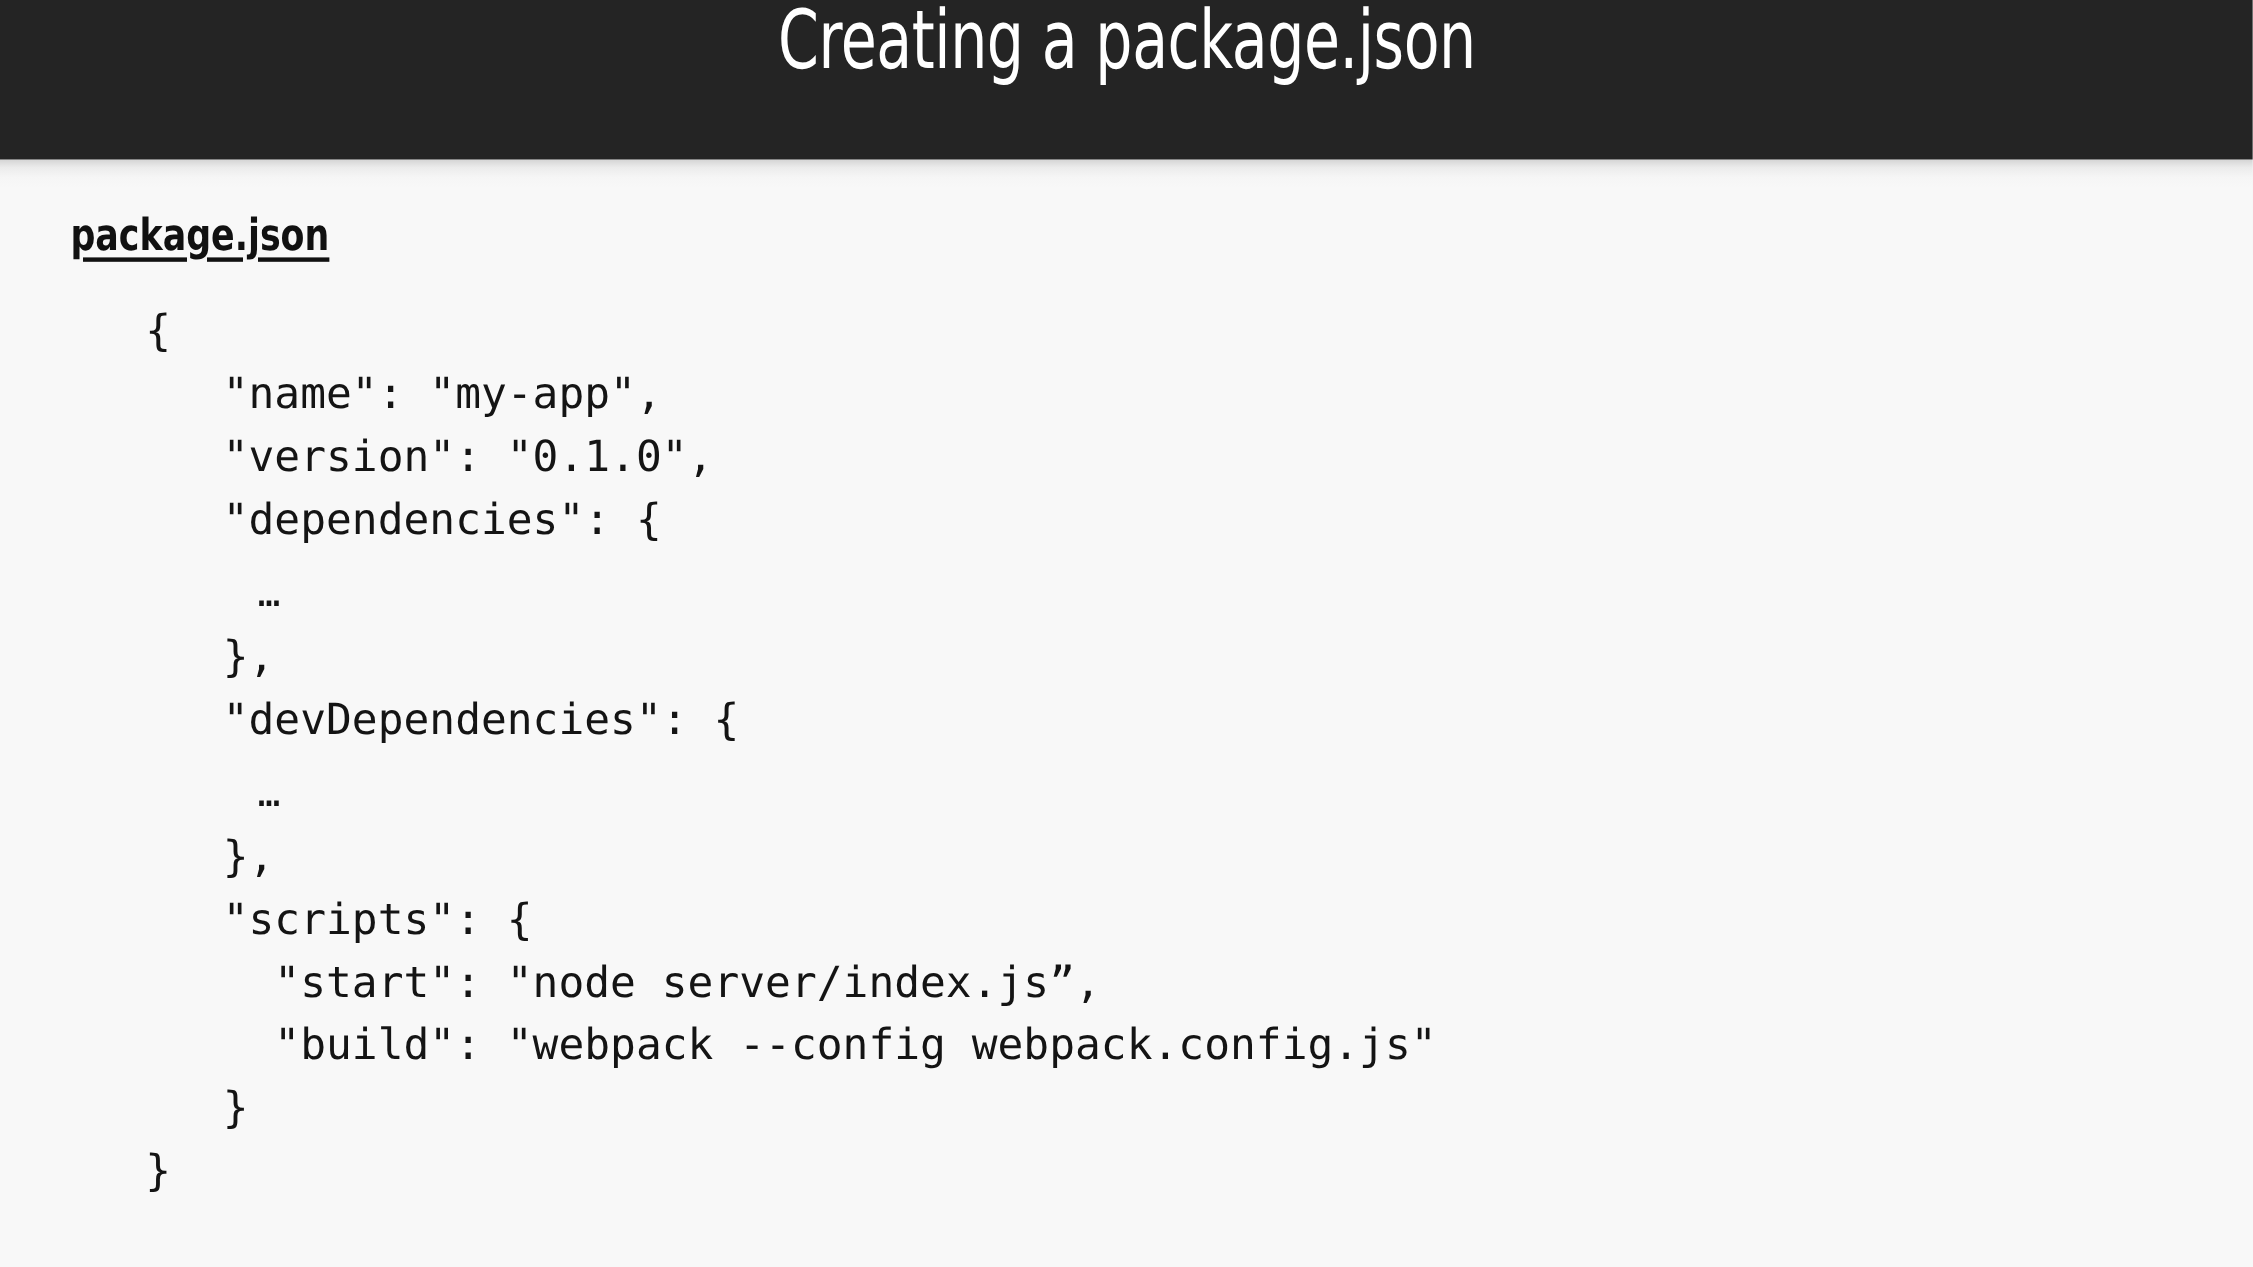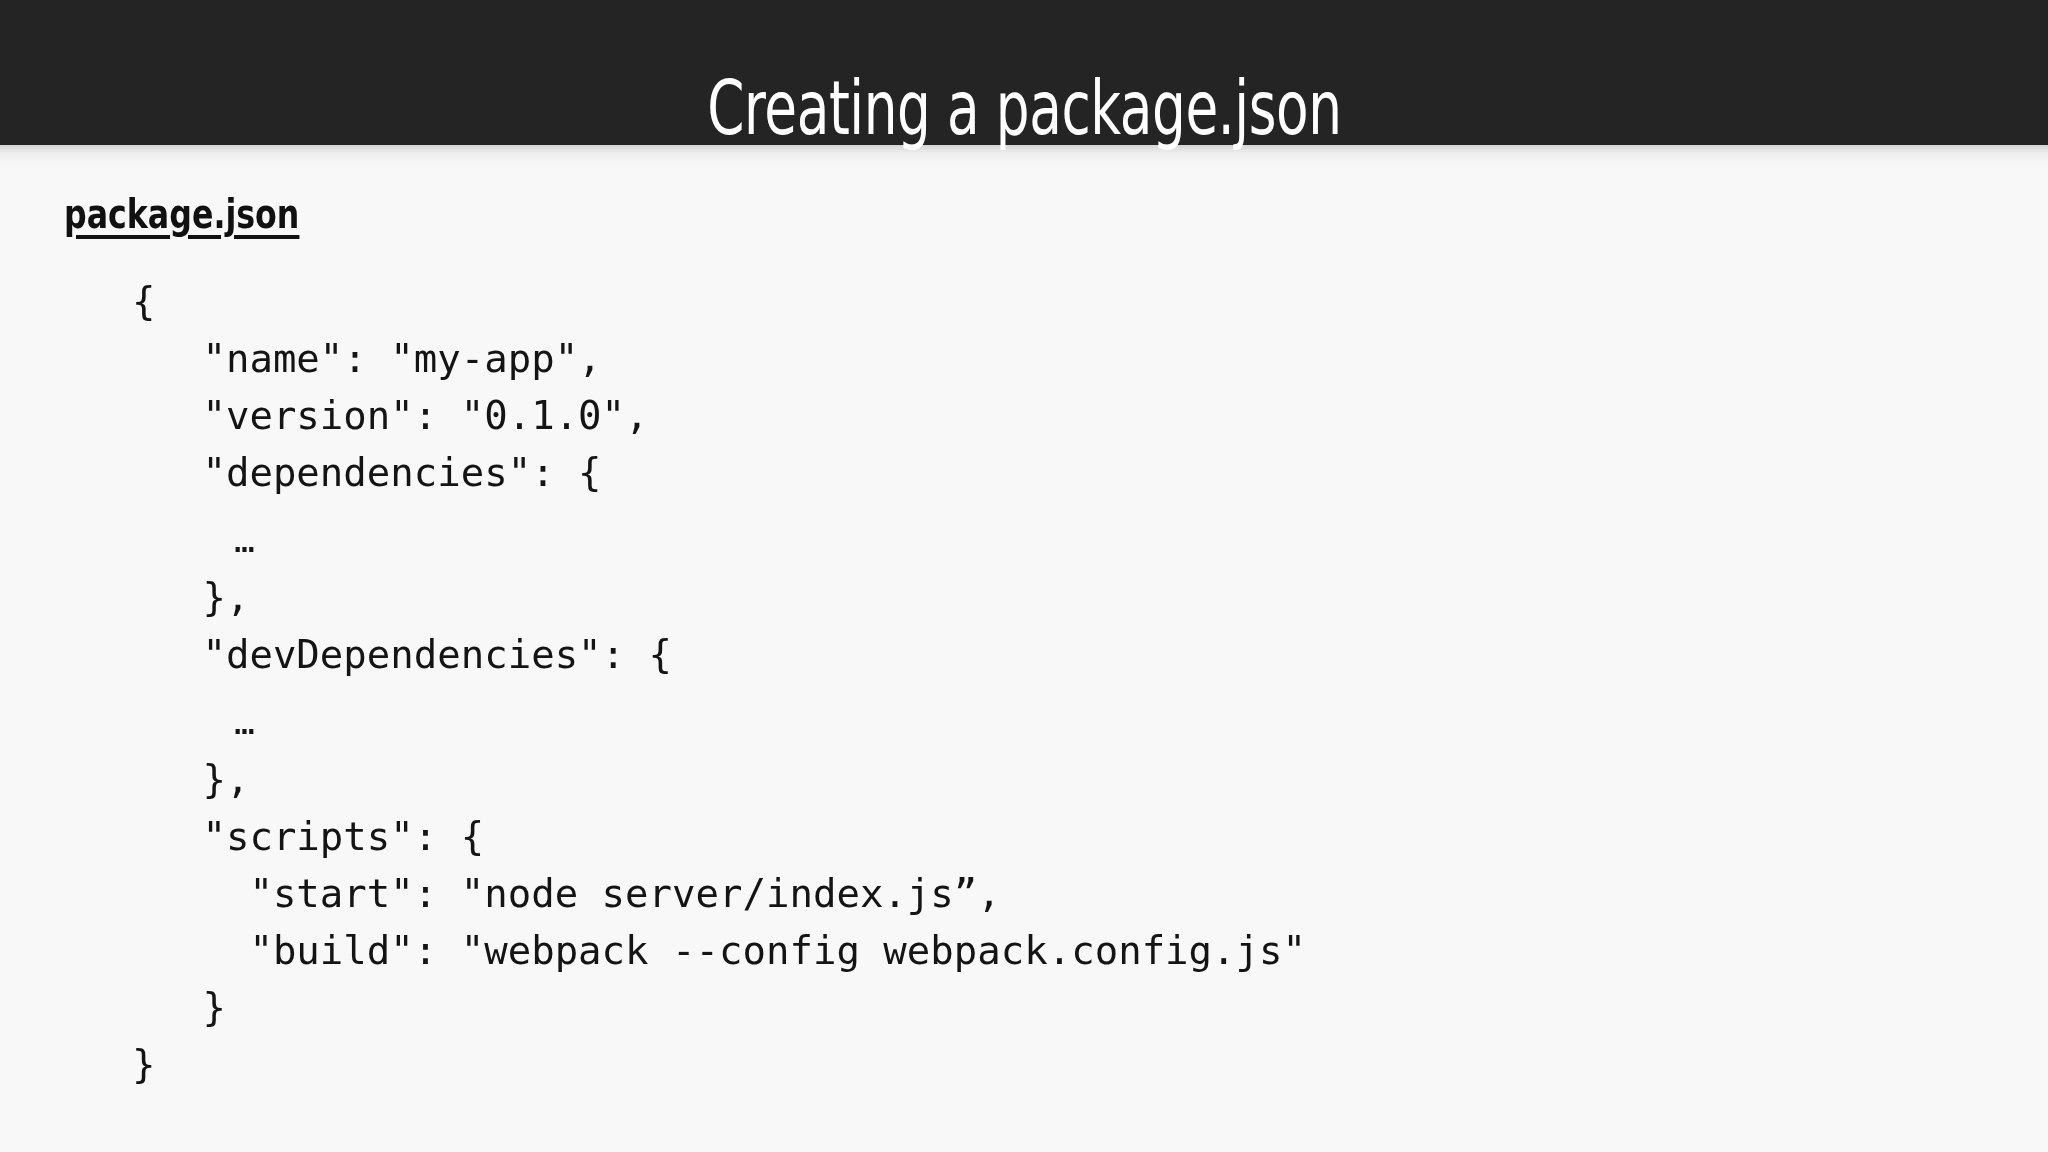--- a/index.html
+++ b/index.html
@@ -26,21 +26,21 @@
 
   
   .title-bar {
     position: absolute;
     top: 0;
     left: 0;
     width: 2048px;
     height: 145px;
     background: #242424;
     display: flex;
-    align-items: flex-end;
+    align-items: flex-start;
     justify-content: center;
     z-index: 5;
   }
   .title-bar-text {
     color: #ffffff;
     font-family: "DejaVu Sans Condensed", "Liberation Sans Narrow", "Liberation Sans", sans-serif;
     font-size: 74px;
     font-weight: 400;
     letter-spacing: -0.5px;
     line-height: 1;

